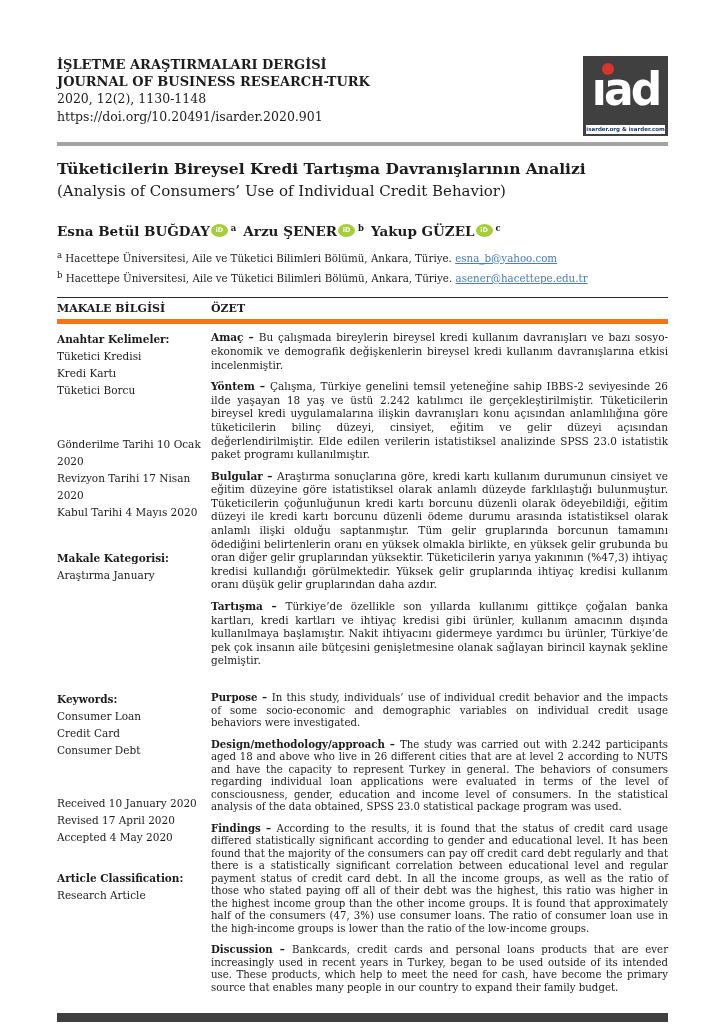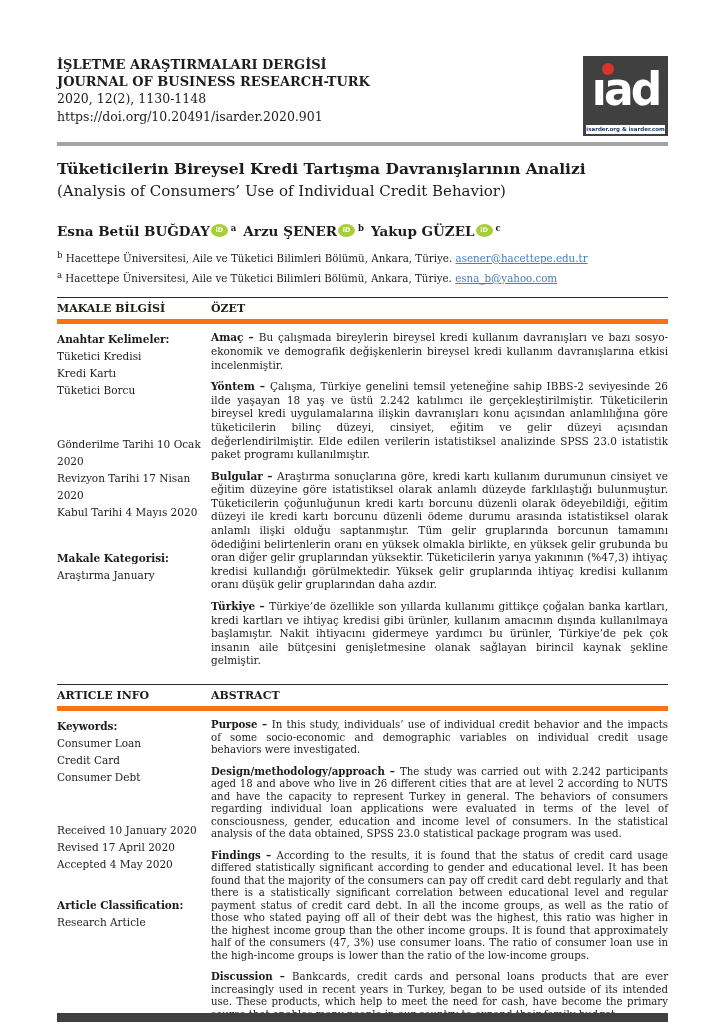--- a/index.html
+++ b/index.html
@@ -76,22 +76,22 @@
   </div>
 
   <div class="title-block">
     <div class="title-tr">Tüketicilerin Bireysel Kredi Tartışma Davranışlarının Analizi</div>
     <div class="title-en">(Analysis of Consumers’ Use of Individual Credit Behavior)</div>
   </div>
 
   <div class="authors"><span class="author"><span>Esna Betül BUĞDAY</span><span class="orcid">iD</span><sup> a</sup></span><span class="author"><span>Arzu ŞENER</span><span class="orcid">iD</span><sup> b</sup></span><span class="author"><span>Yakup GÜZEL</span><span class="orcid">iD</span><sup> c</sup></span></div>
 
   <div class="affiliations">
+      <div class="affil"><sup>a</sup> Hacettepe Üniversitesi, Aile ve Tüketici Bilimleri Bölümü, Ankara, Türiye. <a class="email">esna_b@yahoo.com</a></div>
       <div class="affil"><sup>b</sup> Hacettepe Üniversitesi, Aile ve Tüketici Bilimleri Bölümü, Ankara, Türiye. <a class="email">asener@hacettepe.edu.tr</a></div>
-      <div class="affil"><sup>a</sup> Hacettepe Üniversitesi, Aile ve Tüketici Bilimleri Bölümü, Ankara, Türiye. <a class="email">esna_b@yahoo.com</a></div>
     </div>
 
   <div class="info-table">
     <div class="info-header">
       <div class="ih-left">MAKALE BİLGİSİ</div>
       <div class="ih-right">ÖZET</div>
     </div>
     <div class="info-body">
       <div class="info-left">
         <div class="kw-label">Anahtar Kelimeler:</div>
@@ -105,30 +105,26 @@
             <div>Revizyon Tarihi 17 Nisan 2020</div>
             <div>Kabul Tarihi 4 Mayıs 2020</div>
           </div>
         <div class="cat-label cat-tr">Makale Kategorisi:</div>
         <div>Araştırma January</div>
       </div>
       <div class="info-right">
           <p class="para"><b class="lead">Amaç – </b>Bu çalışmada bireylerin bireysel kredi kullanım davranışları ve bazı sosyo-ekonomik ve demografik değişkenlerin bireysel kredi kullanım davranışlarına etkisi incelenmiştir.</p>
           <p class="para"><b class="lead">Yöntem – </b>Çalışma, Türkiye genelini temsil yeteneğine sahip IBBS-2 seviyesinde 26 ilde yaşayan 18 yaş ve üstü 2.242 katılımcı ile gerçekleştirilmiştir. Tüketicilerin bireysel kredi uygulamalarına ilişkin davranışları konu açısından anlamlılığına göre tüketicilerin bilinç düzeyi, cinsiyet, eğitim ve gelir düzeyi açısından değerlendirilmiştir. Elde edilen verilerin istatistiksel analizinde SPSS 23.0 istatistik paket programı kullanılmıştır.</p>
           <p class="para"><b class="lead">Bulgular – </b>Araştırma sonuçlarına göre, kredi kartı kullanım durumunun cinsiyet ve eğitim düzeyine göre istatistiksel olarak anlamlı düzeyde farklılaştığı bulunmuştur. Tüketicilerin çoğunluğunun kredi kartı borcunu düzenli olarak ödeyebildiği, eğitim düzeyi ile kredi kartı borcunu düzenli ödeme durumu arasında istatistiksel olarak anlamlı ilişki olduğu saptanmıştır. Tüm gelir gruplarında borcunun tamamını ödediğini belirtenlerin oranı en yüksek olmakla birlikte, en yüksek gelir grubunda bu oran diğer gelir gruplarından yüksektir. Tüketicilerin yarıya yakınının (%47,3) ihtiyaç kredisi kullandığı görülmektedir. Yüksek gelir gruplarında ihtiyaç kredisi kullanım oranı düşük gelir gruplarından daha azdır.</p>
-          <p class="para"><b class="lead">Türkiye – </b>Türkiye’de özellikle son yıllarda kullanımı gittikçe çoğalan banka kartları, kredi kartları ve ihtiyaç kredisi gibi ürünler, kullanım amacının dışında kullanılmaya başlamıştır. Nakit ihtiyacını gidermeye yardımcı bu ürünler, Türkiye’de pek çok insanın aile bütçesini genişletmesine olanak sağlayan birincil kaynak şekline gelmiştir.</p>
+          <p class="para"><b class="lead">Tartışma – </b>Türkiye’de özellikle son yıllarda kullanımı gittikçe çoğalan banka kartları, kredi kartları ve ihtiyaç kredisi gibi ürünler, kullanım amacının dışında kullanılmaya başlamıştır. Nakit ihtiyacını gidermeye yardımcı bu ürünler, Türkiye’de pek çok insanın aile bütçesini genişletmesine olanak sağlayan birincil kaynak şekline gelmiştir.</p>
         </div>
     </div>
   </div>
 
   <div class="info-table" style="margin-top:0;">
-    <div class="info-header">
-      <div class="ih-left">ARTICLE INFO</div>
-      <div class="ih-right">ABSTRACT</div>
-    </div>
     <div class="info-body">
       <div class="info-left">
         <div class="kw-label">Keywords:</div>
         <div>
             <div>Consumer Loan</div>
             <div>Credit Card</div>
             <div>Consumer Debt</div>
           </div>
         <div class="dates-en">
             <div>Received 10 January 2020</div>

